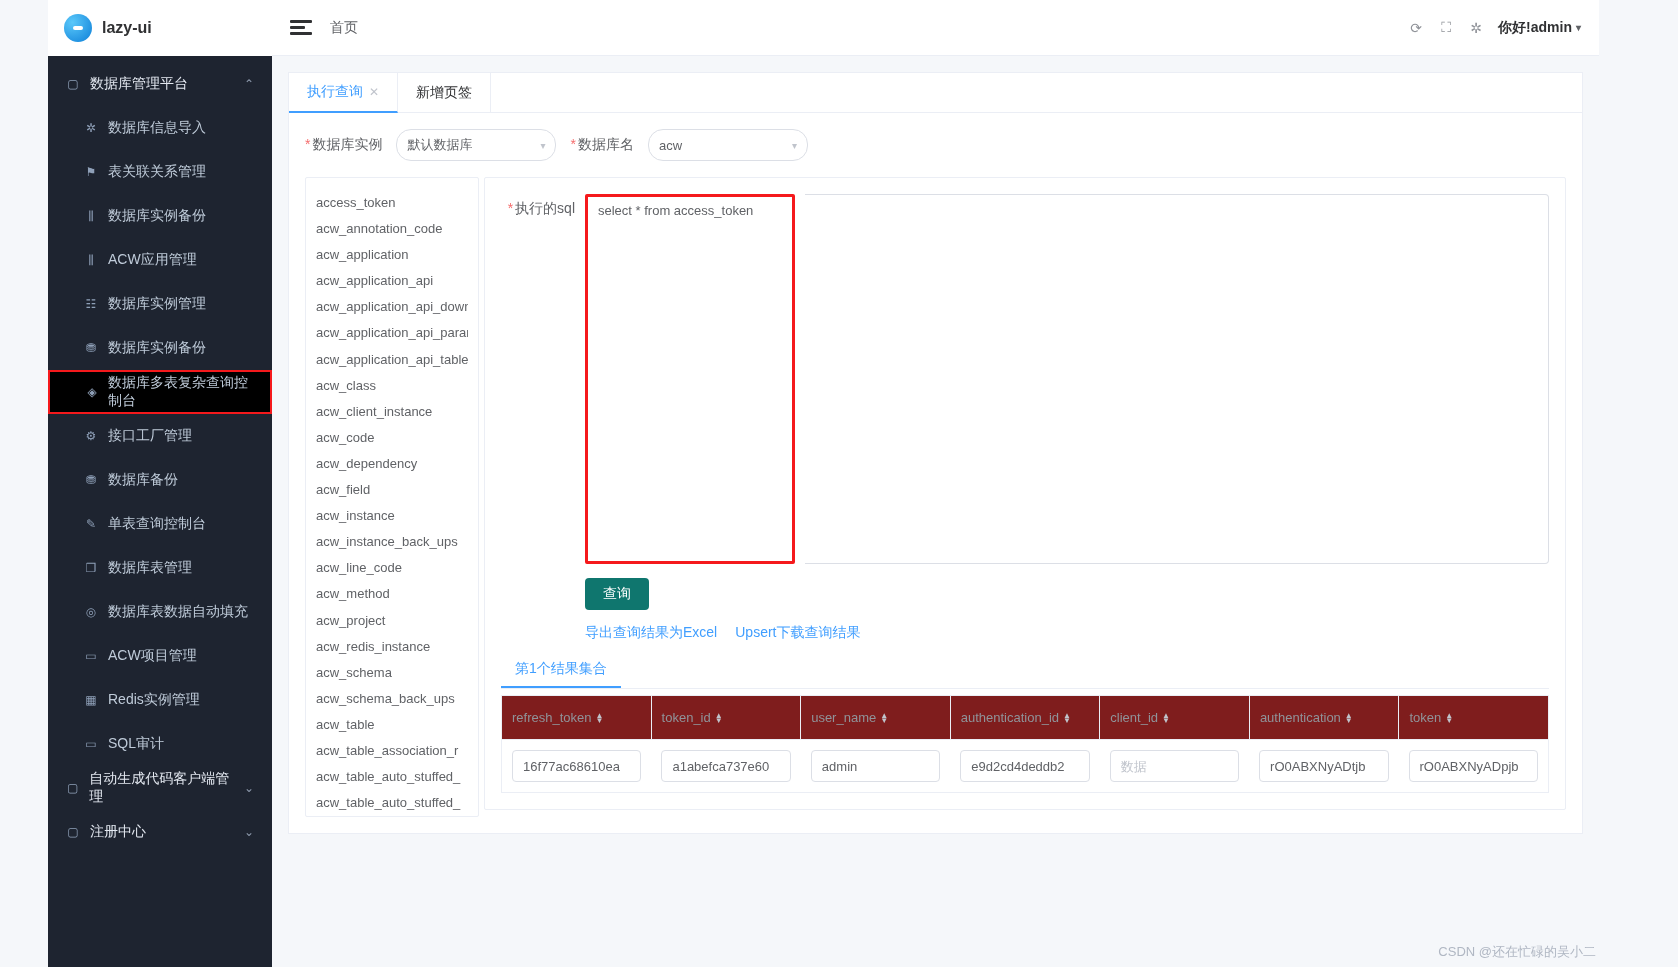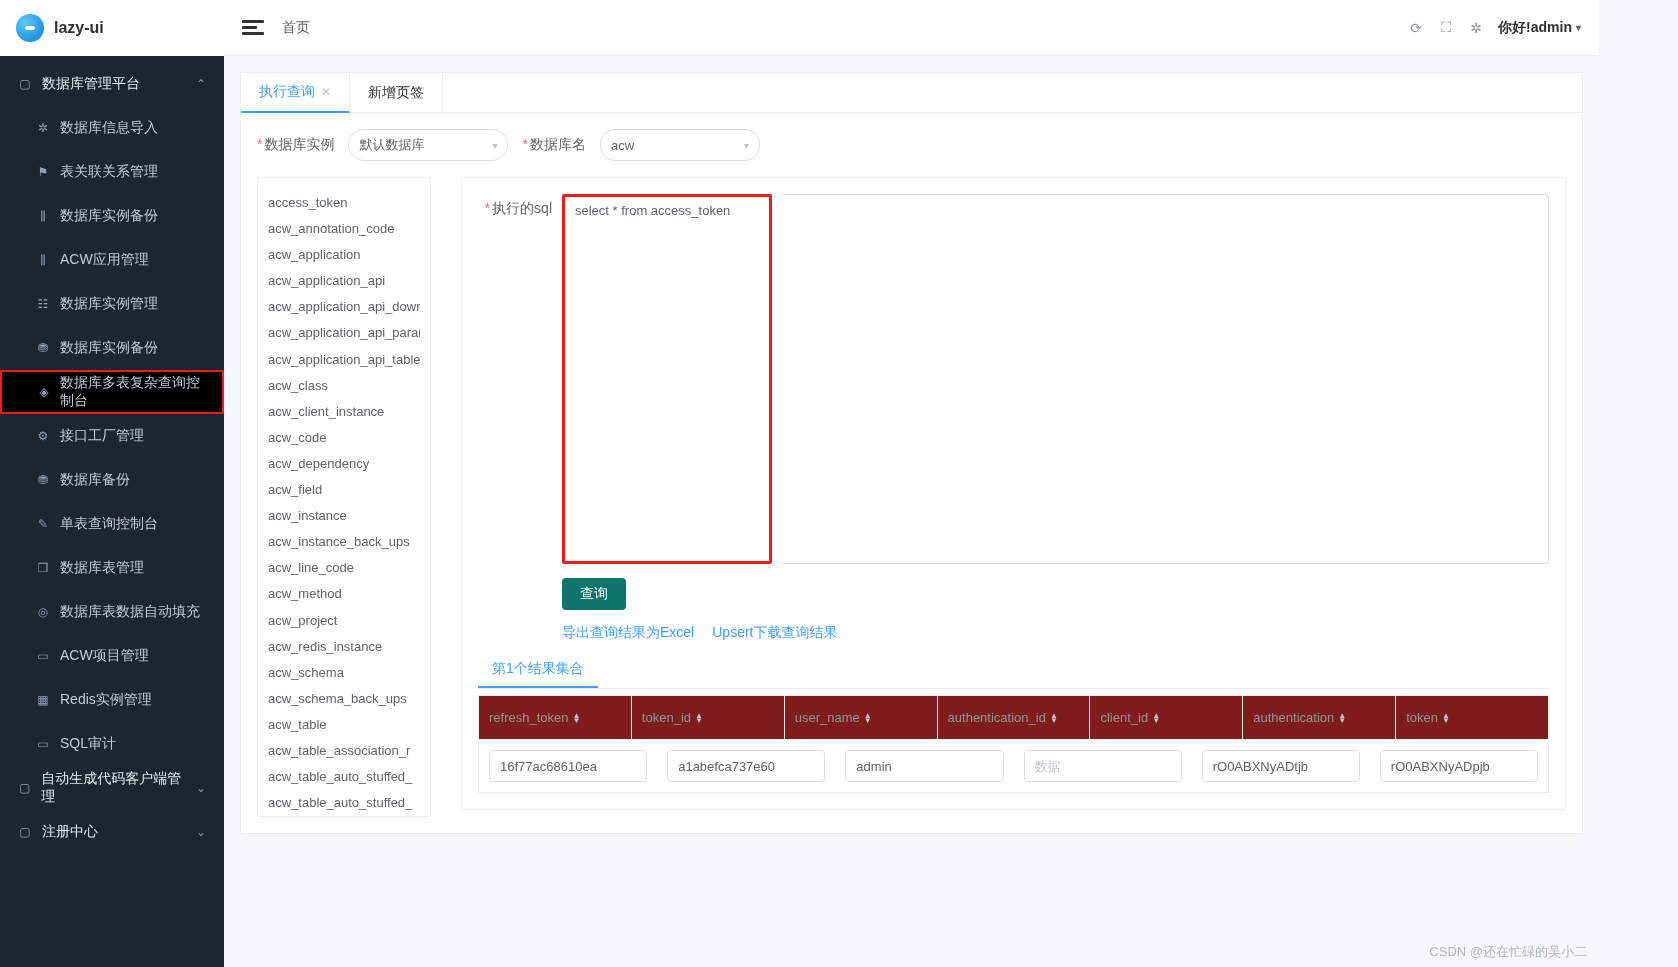--- a/index.html
+++ b/index.html
@@ -1,17 +1,17 @@
 <!DOCTYPE html>
 <html><head>
 <meta charset="utf-8">
 <style>
 * { margin: 0; padding: 0; box-sizing: border-box; }
 body { font-family: -apple-system, BlinkMacSystemFont, "Segoe UI", "PingFang SC", "Microsoft YaHei", sans-serif; font-size: 14px; color: #303133; background: #f5f7fa; }
-.app { display: flex; height: 967px; width: 1599px; overflow: hidden; position: relative; }
+.app { display: flex; height: 967px; width: 1599px; overflow: hidden; position: relative; padding-left: 48px; }
 
 
 .sidebar { width: 224px; background: #1e2430; color: #bfcbd9; display: flex; flex-direction: column; flex-shrink: 0; }
 .logo-area { height: 56px; display: flex; align-items: center; padding: 0 16px; background: #fff; color: #303133; font-weight: 700; font-size: 16px; gap: 10px; }
 .logo-img { width: 28px; height: 28px; border-radius: 50%; background: radial-gradient(circle at 30% 30%, #5ac8fa, #0d7fd8); position: relative; }
 .logo-img::after { content:''; position:absolute; width:10px; height:4px; background:#fff; border-radius:2px; top:12px; left:9px; }
 .menu { flex: 1; overflow-y: auto; padding-top: 6px; }
 .menu-group-title { height: 44px; display: flex; align-items: center; padding: 0 18px; cursor: pointer; gap: 10px; font-size: 14px; color: #e3e8f0; }
 .menu-group-title .chev { margin-left: auto; font-size: 12px; color: #8b97aa; }
 .menu-item { height: 44px; display: flex; align-items: center; padding: 0 18px 0 36px; cursor: pointer; gap: 10px; font-size: 14px; color: #bfcbd9; }
@@ -37,21 +37,21 @@
 .tab { padding: 10px 18px; cursor:pointer; font-size:14px; color:#303133; display:flex; align-items:center; gap:6px; border-right:1px solid #ebeef5; }
 .tab.active { color:#409eff; border-bottom:2px solid #409eff; margin-bottom:-1px; background:#fff; }
 .tab .close { font-size:12px; color:#c0c4cc; }
 
 .filters { padding: 16px 16px 0 16px; display:flex; align-items:center; gap: 14px; }
 .flab { color:#606266; }
 .flab .star { color:#f56c6c; margin-right:2px; }
 .select { width:160px; height:32px; border:1px solid #dcdfe6; border-radius:15px; display:flex; align-items:center; padding:0 10px; justify-content:space-between; color:#606266; cursor:pointer; font-size:13px; }
 .select .arrow { font-size:10px; color:#c0c4cc; }
 
-.workarea { display:flex; padding:16px; gap:30px; align-items:flex-start; }
+.workarea { display:flex; padding:16px; gap:5px; align-items:flex-start; }
 .tables-panel { width:174px; border:1px solid #ebeef5; border-radius:2px; padding:14px 10px; height:640px; overflow:hidden; }
 .table-list { display:flex; flex-direction:column; gap:4px; }
 .table-item { font-size:13px; color:#606266; white-space:nowrap; overflow:hidden; text-overflow:clip; line-height:1.7; cursor:pointer; }
 
 .right-panel { flex:1; border:1px solid #ebeef5; border-radius:2px; padding:16px; display:flex; flex-direction:column; }
 .sql-row { display:flex; gap:10px; align-items:flex-start; }
 .sql-lab { width:74px; text-align:right; color:#606266; padding-top:6px; }
 .sql-lab .star{color:#f56c6c;margin-right:2px;}
 .sql-box { width:210px; height:370px; border:3px solid #f5191c; border-radius:2px; padding:6px 10px; font-size:13px; color:#606266; resize:none; outline:none; font-family:inherit; }
 .sql-rest { flex:1; height:370px; border:1px solid #dcdfe6; border-left:none; border-radius:0 4px 4px 0; }
@@ -67,21 +67,21 @@
 .table-wrap { margin-top:6px; border:1px solid #ebeef5; overflow:hidden; }
 .thead { display:flex; background:#7f1d1d; border-bottom:1px solid #ebeef5; }
 .th { flex:1; padding:14px 10px; font-size:13px; color:#909399; font-weight:500; display:flex; align-items:center; gap:4px; cursor:pointer; border-right:1px solid #ebeef5; }
 .th:last-child{border-right:none;}
 .sort-caret { display:inline-flex; flex-direction:column; line-height:5px; font-size:8px; color:#c0c4cc; }
 .trow { display:flex; }
 .td { flex:1; padding:10px; }
 .td input { width:100%; height:32px; border:1px solid #dcdfe6; border-radius:4px; padding:0 10px; font-size:13px; color:#606266; }
 .td input::placeholder{color:#c0c4cc;}
 
-.watermark { position:absolute; right:12px; bottom:6px; color:#b0b7c3; font-size:13px; }
+.watermark { position:absolute; right:3px; bottom:6px; color:#b0b7c3; font-size:13px; }
 </style>
 </head>
 <body>
 
 <div class="app">
   <aside class="sidebar">
     <div class="logo-area">
       <div class="logo-img"></div>
       <span>lazy-ui</span>
     </div>
@@ -306,20 +306,21 @@
                     <span class="sort-caret">
                       <span>▲</span>
                       <span>▼</span>
                     </span>
                   </div>
                 </div>
               <div class="trow" id="trow">
                   <div class="td"><input value="16f77ac68610ea" style=""></div>
                   <div class="td"><input value="a1abefca737e60" style=""></div>
                   <div class="td"><input value="admin" style=""></div>
+                  <div class="td"><input value="e9d2cd4deddb2" style=""></div>
                   <div class="td"><input placeholder="数据" style=""></div>
                   <div class="td"><input value="rO0ABXNyADtjb" style=""></div>
                   <div class="td"><input value="rO0ABXNyADpjb" style=""></div>
                 </div>
             </div>
           </div>
         </div>
       </div>
     </div>
   </div>

